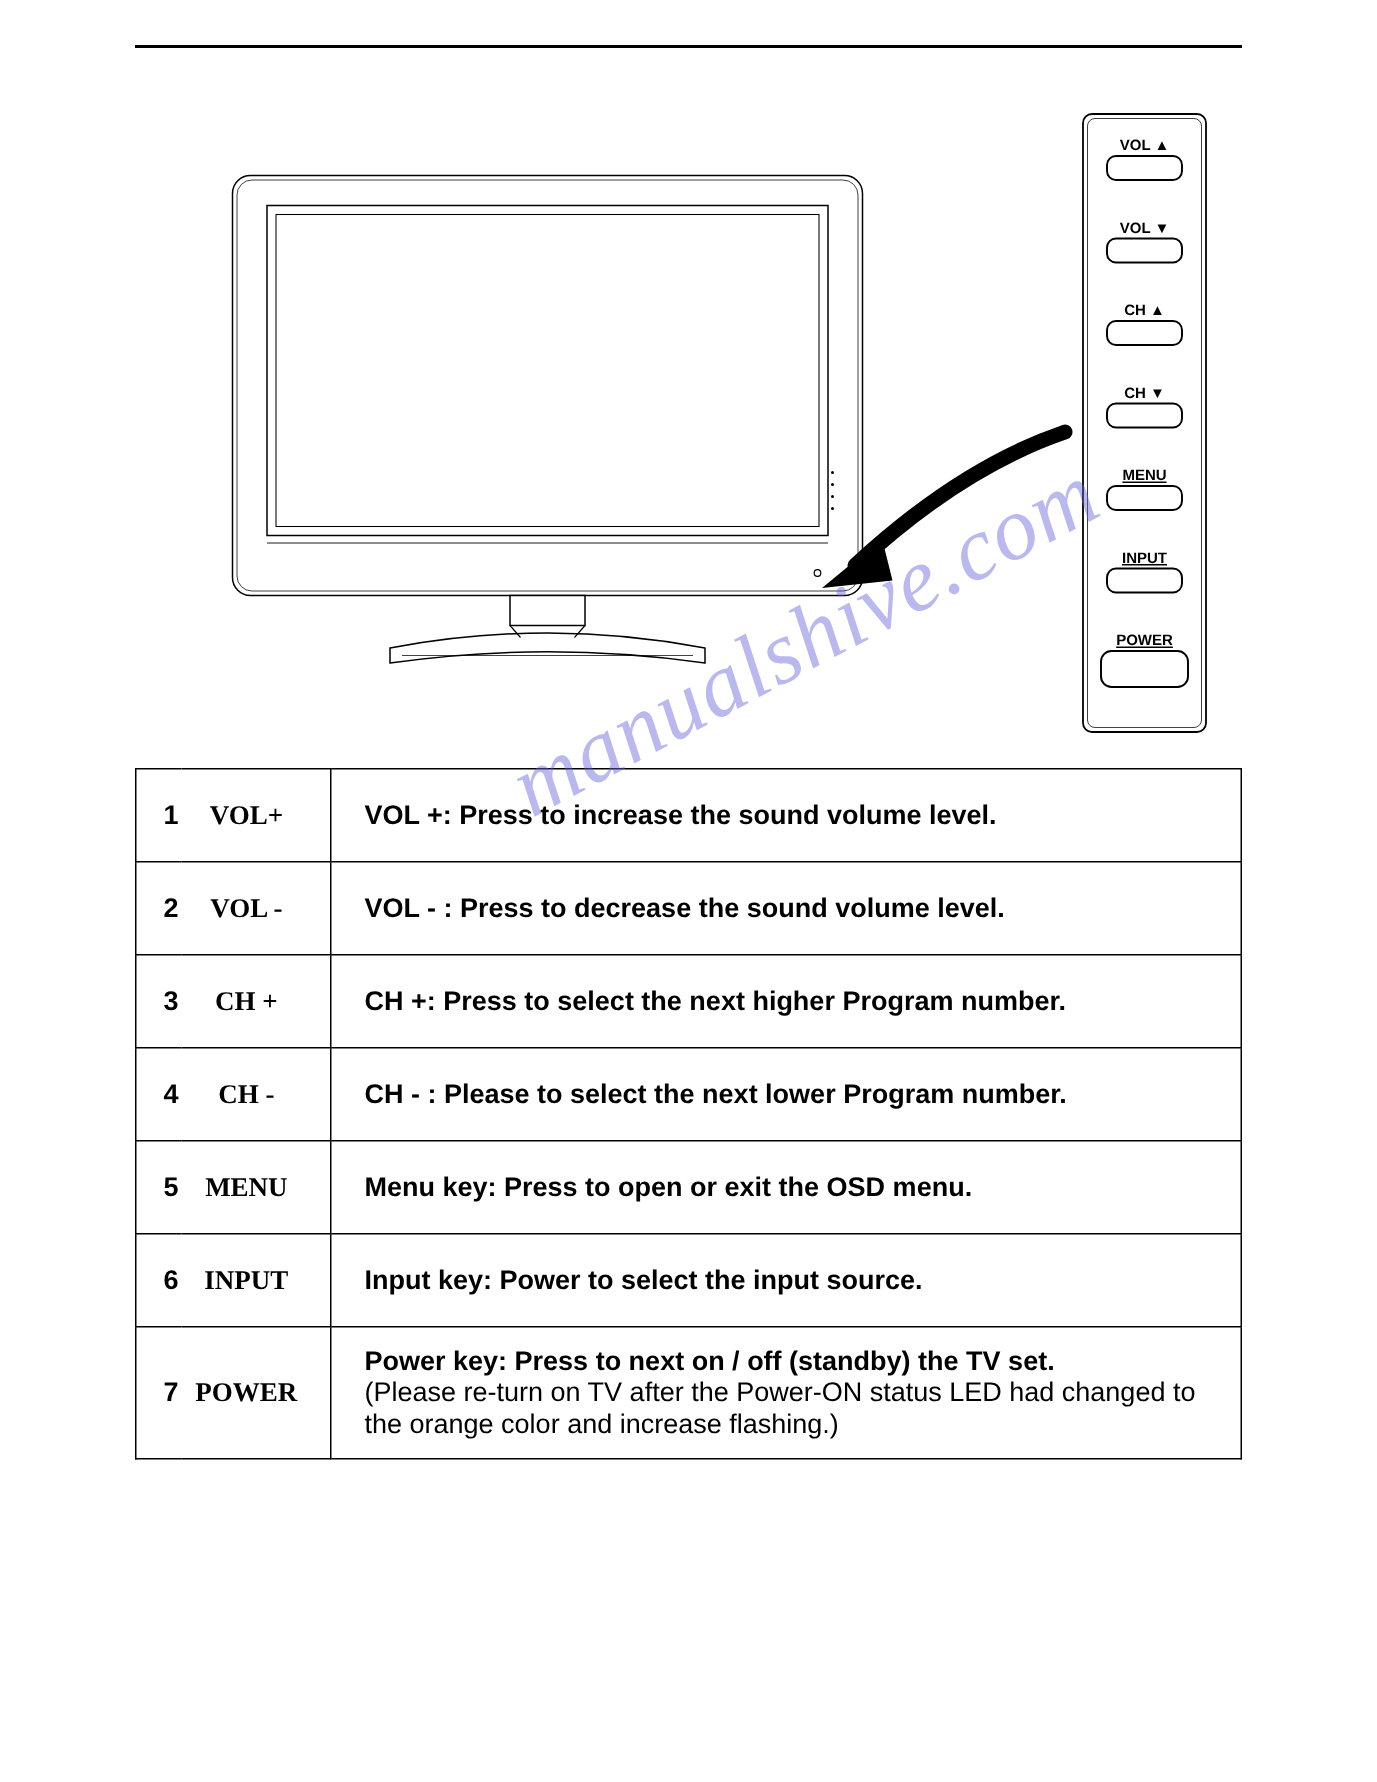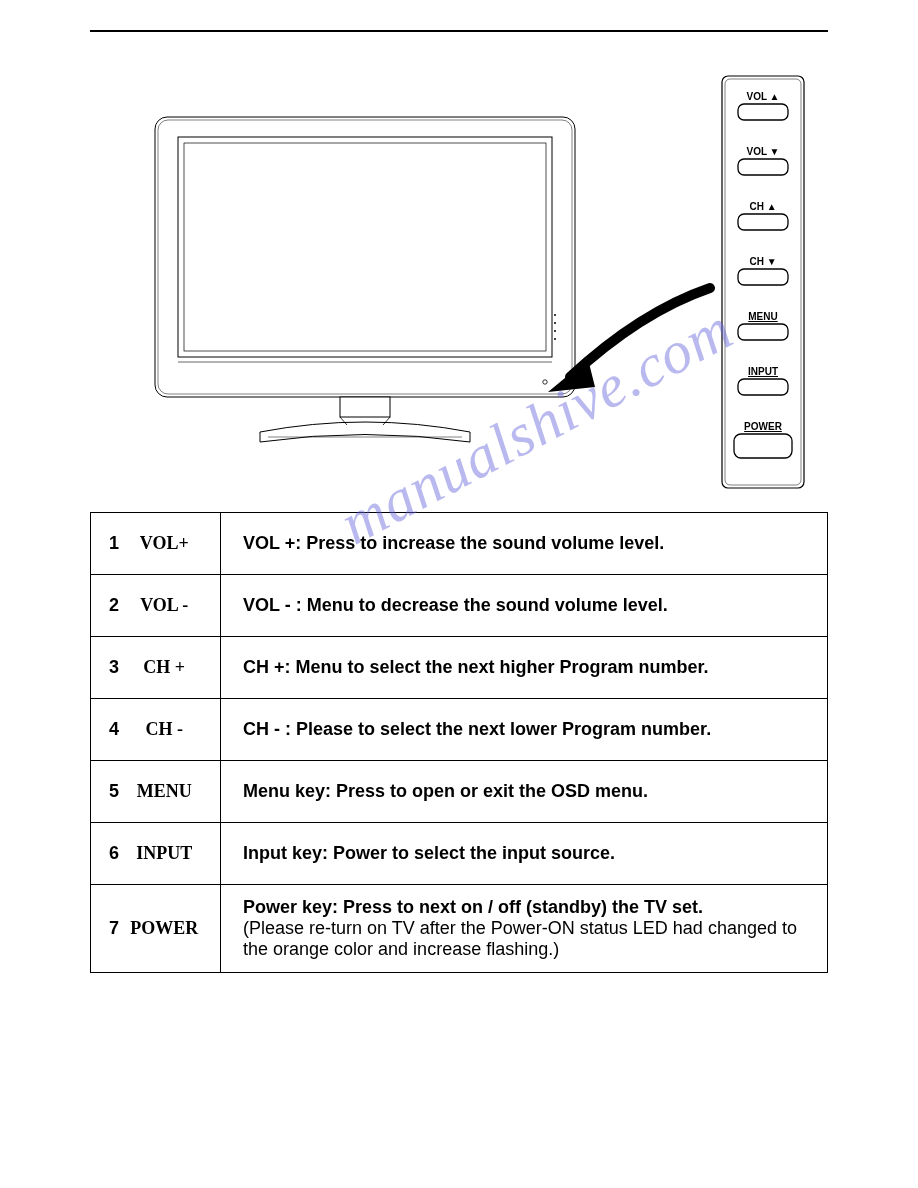--- a/index.html
+++ b/index.html
@@ -173,26 +173,26 @@
   <table class="controls">
     <tbody>
       <tr>
         <td class="num">1</td>
         <td class="label">VOL+</td>
         <td class="desc"><span>VOL +: Press to increase the sound volume level.</span></td>
       </tr>
       <tr>
         <td class="num">2</td>
         <td class="label">VOL -</td>
-        <td class="desc"><span>VOL - : Menu to decrease the sound volume level.</span></td>
+        <td class="desc"><span>VOL - : Press to decrease the sound volume level.</span></td>
       </tr>
       <tr>
         <td class="num">3</td>
         <td class="label">CH +</td>
-        <td class="desc"><span>CH +: Menu to select the next higher Program number.</span></td>
+        <td class="desc"><span>CH +: Press to select the next higher Program number.</span></td>
       </tr>
       <tr>
         <td class="num">4</td>
         <td class="label">CH -</td>
         <td class="desc"><span>CH - : Please to select the next lower Program number.</span></td>
       </tr>
       <tr>
         <td class="num">5</td>
         <td class="label">MENU</td>
         <td class="desc"><span>Menu key: Press to open or exit the OSD menu.</span></td>

